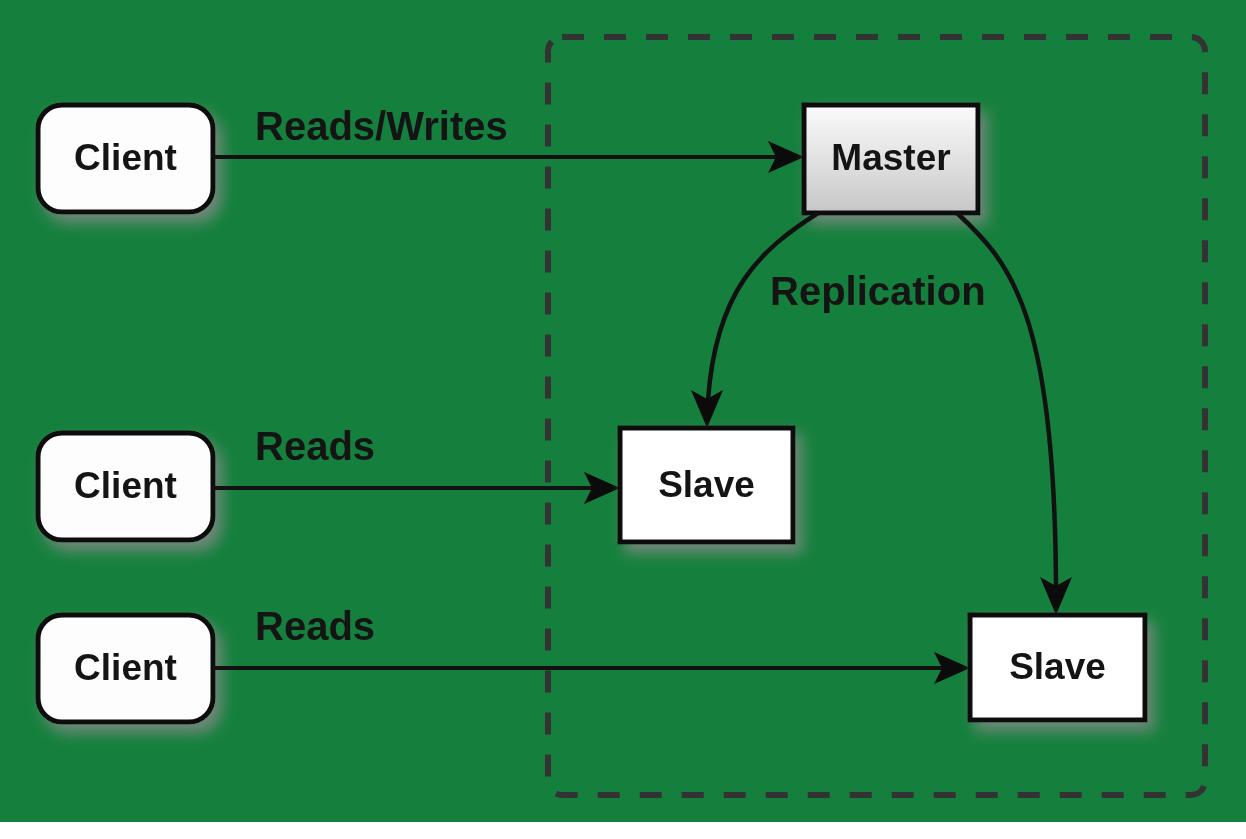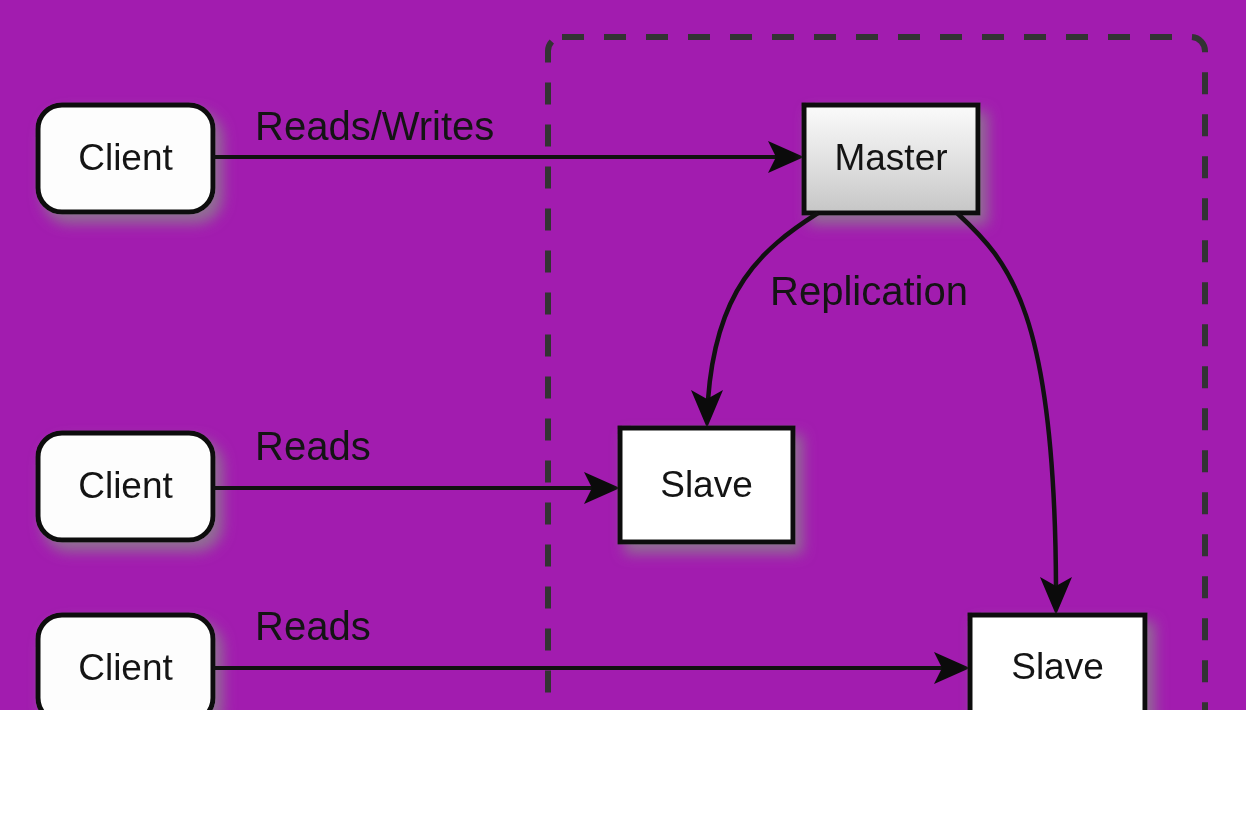--- a/index.html
+++ b/index.html
@@ -6,23 +6,24 @@
     margin: 0;
     padding: 0;
     background: #ffffff;
   }
   body {
     font-family: "Liberation Sans", sans-serif;
   }
   #stage {
     position: relative;
     width: 1246px;
-    height: 710px;
-    background: #a21caf;
+    height: 822px;
+    background: #15803d;
     overflow: hidden;
+    font-weight: bold;
   }
   #diagram-svg {
     position: absolute;
     left: 0;
     top: 0;
     width: 1246px;
     height: 839px;
   }
   .node-label {
     font-family: "Liberation Sans", sans-serif;

